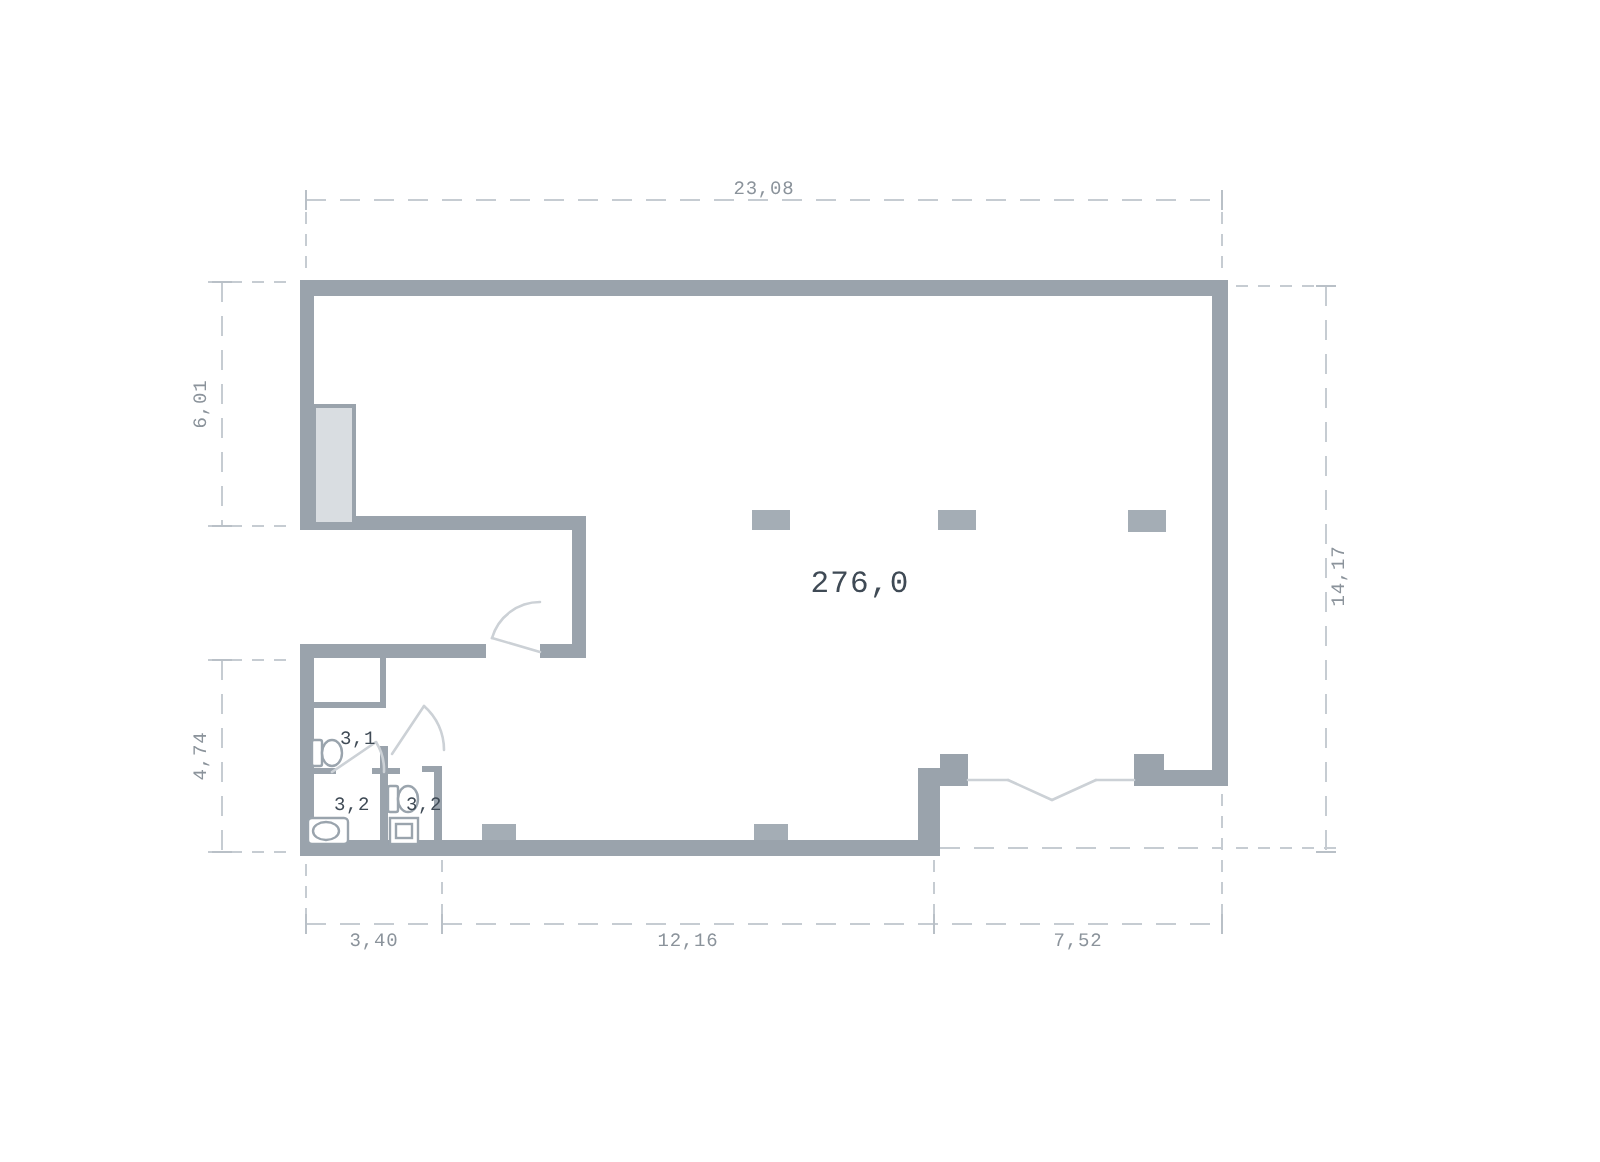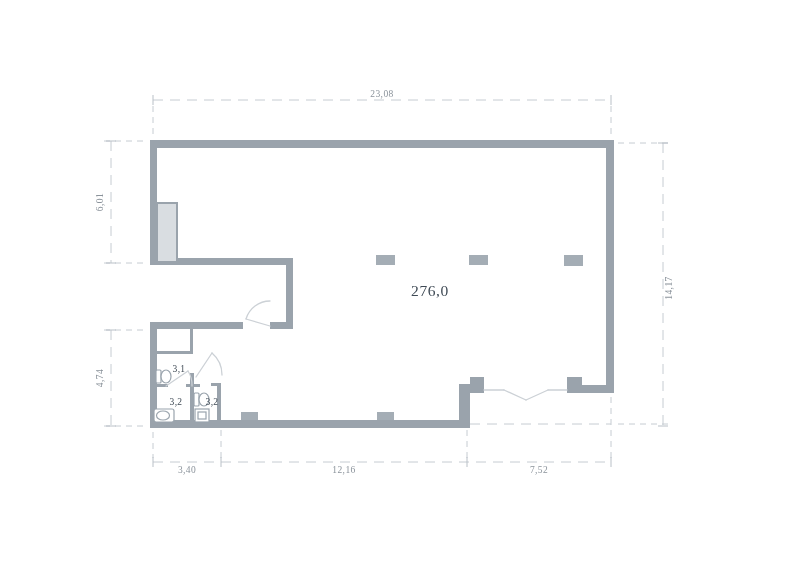--- a/index.html
+++ b/index.html
@@ -1,17 +1,17 @@
 <!DOCTYPE html>
 <html><head>
 <meta charset="utf-8">
 <style>
   html,body{margin:0;padding:0;background:#ffffff;}
   .canvas{position:relative;width:800px;height:555px;background:#ffffff;overflow:hidden;
-          font-family:Liberation Serif, serif;}
+          font-family:Liberation Mono, monospace;}
   svg{position:absolute;left:0;top:0;}
   .wall{fill:#9aa3ac;stroke:none;}
   .shaft{fill:#d9dde1;stroke:#9aa3ac;stroke-width:2;}
   .pillar{fill:#a4adb5;stroke:none;}
   .door{stroke:#ccd1d6;stroke-width:1.3;fill:none;stroke-linecap:round;}
   .fixture{stroke:#9aa4ad;stroke-width:1.2;fill:#ffffff;}
   .dim{stroke:#c6ccd2;stroke-width:1;fill:none;stroke-dasharray:10 7;}
   .ext{stroke:#c6ccd2;stroke-width:1;fill:none;stroke-dasharray:6 5;}
   .tick{stroke:#b9c0c7;stroke-width:1;fill:none;}
   .dim-label{font-size:9.5px;letter-spacing:0.4px;fill:#8b939b;text-anchor:middle;}

